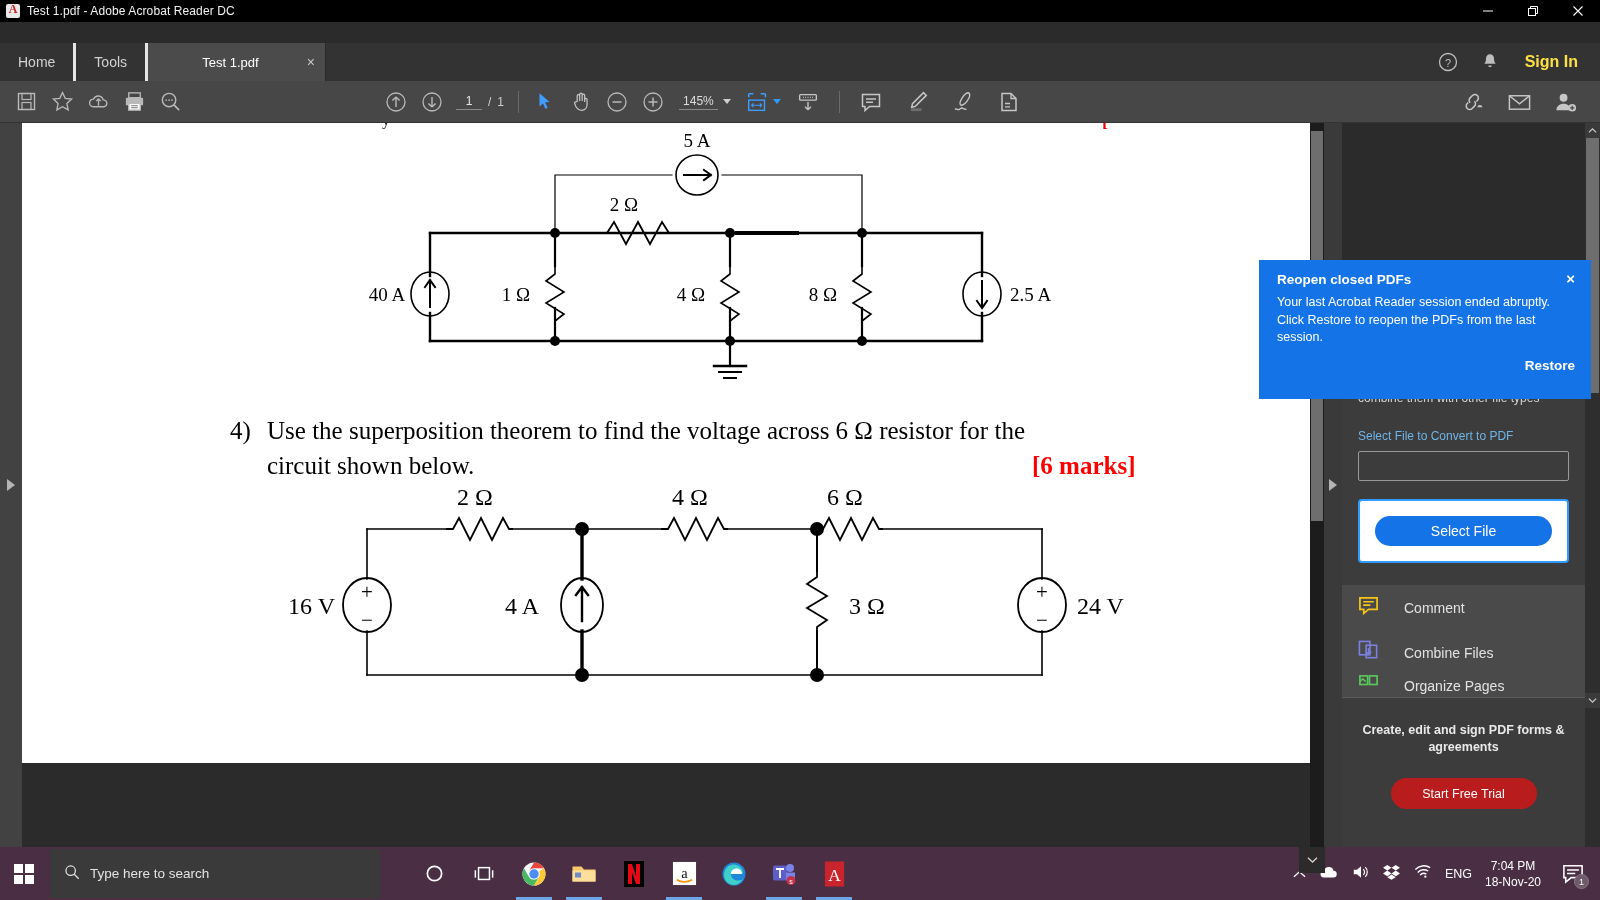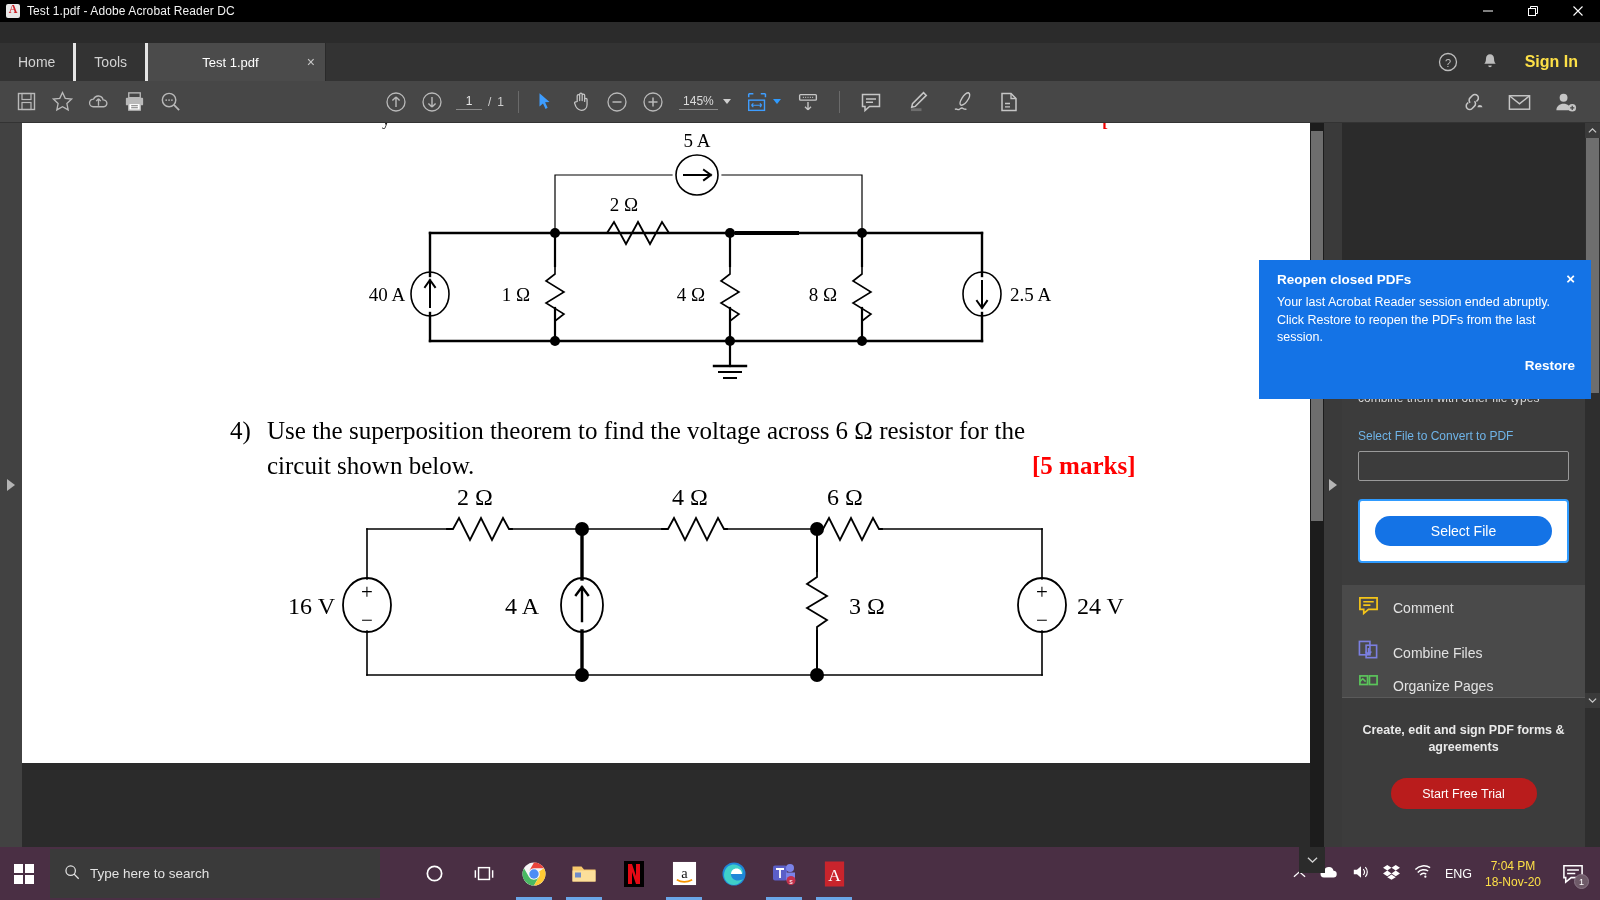--- a/index.html
+++ b/index.html
@@ -158,21 +158,21 @@
   }
   .rp-btn {
     height: 30px; background: #1473e6; border-radius: 15px; color: #ffffff;
     font-size: 14px; display: flex; align-items: center; justify-content: center;
   }
   .rp-gap { height: 18px; background: #3c3c3c; }
   .rp-list { background: #4a4a4a; }
   .rp-item {
     display: flex; align-items: center; height: 45px; padding: 0 16px; gap: 14px;
   }
-  .rp-item .label { color: #e2e2e2; font-size: 14px; }
+  .rp-item .label { color: #e2e2e2; font-size: 14px; margin-left: 11px; }
   .rp-item.clipped { height: 22px; overflow: hidden; }
   .rp-promo {
     border-top: 1px solid #5a5a5a; padding: 24px 18px 0 18px; text-align: center;
     background: #3c3c3c; height: 100%;
   }
   .rp-promo .h {
     color: #e9e9e9; font-size: 12.5px; font-weight: bold; line-height: 17px;
   }
   .rp-promo .trial {
     margin: 22px auto 0 auto; width: 146px; height: 31px; background: #b91c1c;
@@ -236,21 +236,21 @@
   .tbapp {
     width: 44px; height: 53px; display: flex; align-items: center; justify-content: center;
     position: relative;
   }
   .tbapp.active:after {
     content: ""; position: absolute; left: 4px; right: 4px; bottom: 0; height: 3px;
     background: #6aa6e8;
   }
   .tray { margin-left: auto; display: flex; align-items: center; gap: 13px; padding-right: 8px; }
   .tray .lang { color: #fff; font-size: 12.5px; }
-  .clock { color: #fde047; font-size: 12px; line-height: 16px; text-align: center; }
+  .clock { color: #ffffff; font-size: 12px; line-height: 16px; text-align: center; }
   .action-center { width: 38px; height: 53px; display: flex; align-items: center; justify-content: center; position: relative; }
   .badge {
     position: absolute; right: 3px; bottom: 11px; width: 15px; height: 15px; border-radius: 50%;
     background: #6e5a68; color: #fff; font-size: 9px; display: flex; align-items: center;
     justify-content: center; border: 1px solid #8a7686;
   }
   .tb-notch {
     position: absolute; left: 1299px; top: 847px; width: 26px; height: 26px;
     background: #2b2b2b; display: flex; align-items: center; justify-content: center; z-index: 30;
   }
@@ -535,21 +535,21 @@
             <text x="363" y="178" text-anchor="end">4 Ω</text>
             <text x="495" y="178" text-anchor="end">8 Ω</text>
             <text x="668" y="178">2.5 A</text>
           </g>
         </svg>
 
         <div class="qtext">
           <span class="num">4)</span>
           <span class="l1">Use the superposition theorem to find the voltage across 6 Ω resistor for the</span>
           <span class="l2">circuit shown below.</span>
-          <span class="marks">[5 marks]</span>
+          <span class="marks">[6 marks]</span>
         </div>
 
         <svg class="circ" style="left:225px;top:360px" width="920" height="210" viewBox="0 0 920 210">
           <g stroke="#000" fill="none" stroke-linecap="square">
 
             <path d="M120 46 H200" stroke-width="1.6"></path>
             <path d="M265 46 H335" stroke-width="1.6"></path>
             <path d="M335 46 H415" stroke-width="1.6"></path>
             <path d="M480 46 H570" stroke-width="1.6"></path>
             <path d="M635 46 H795" stroke-width="1.6"></path>

